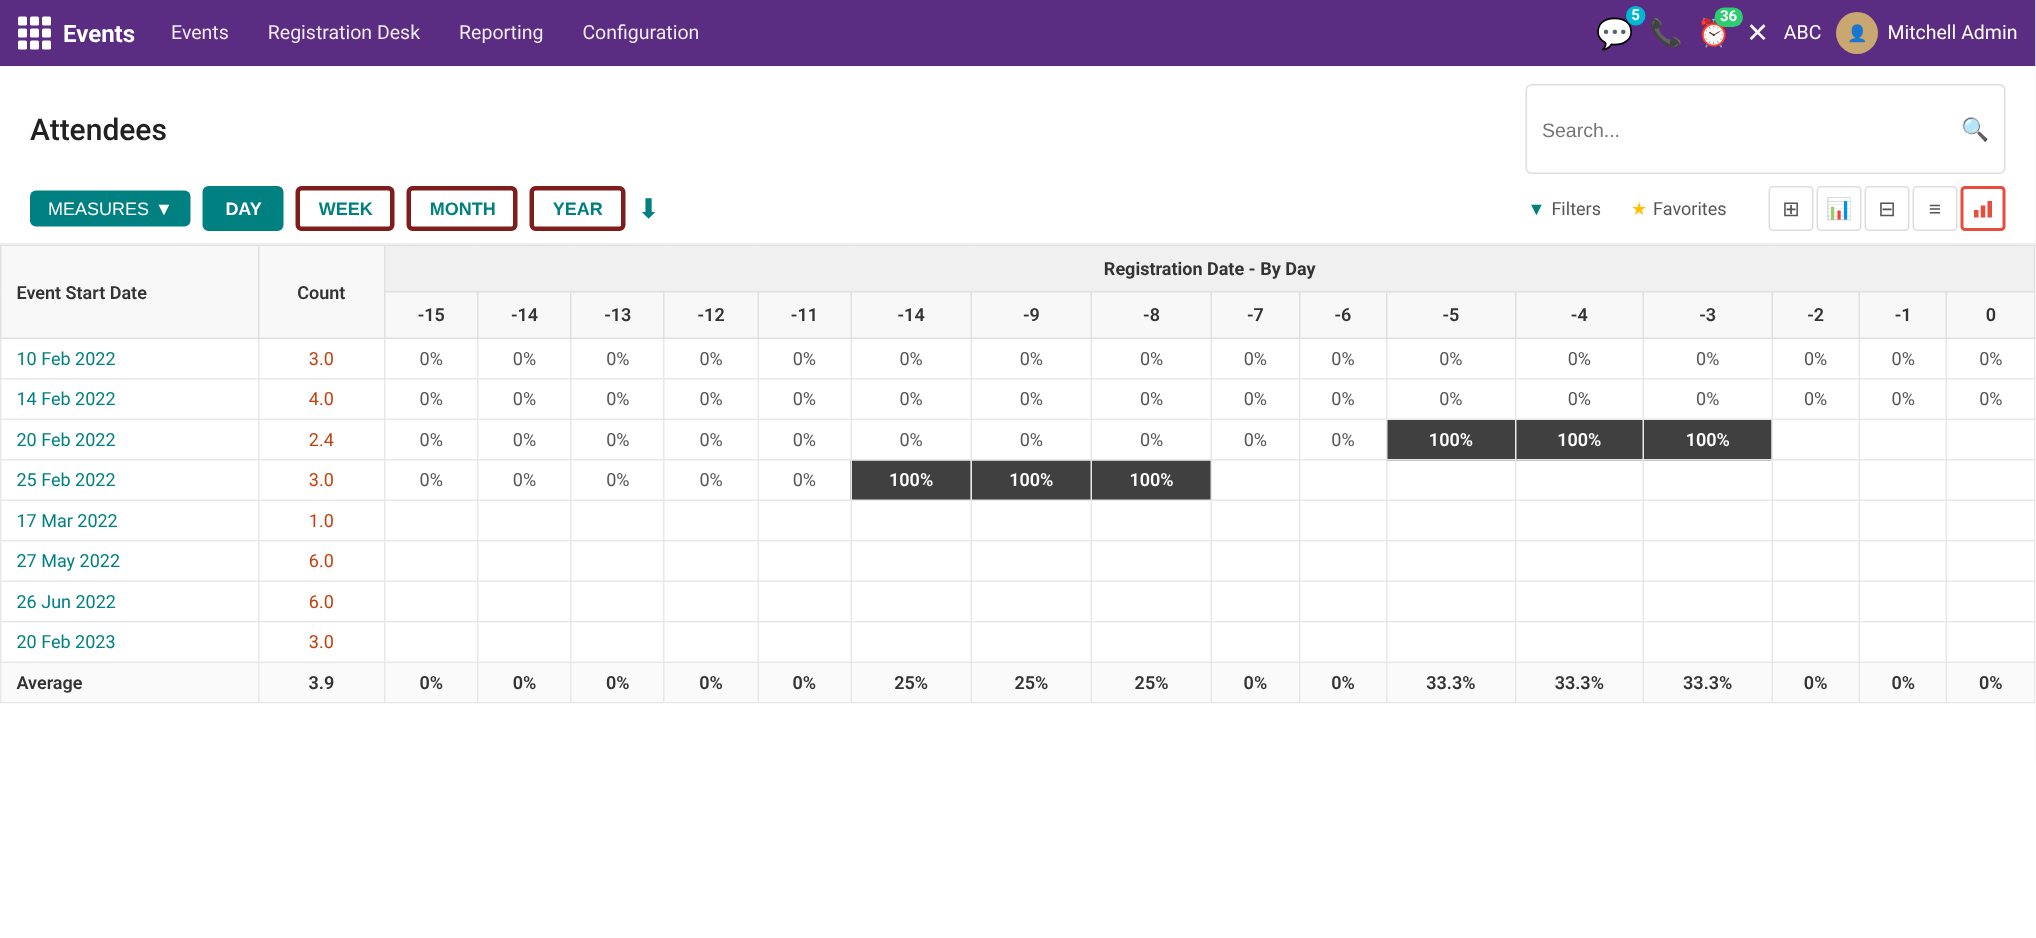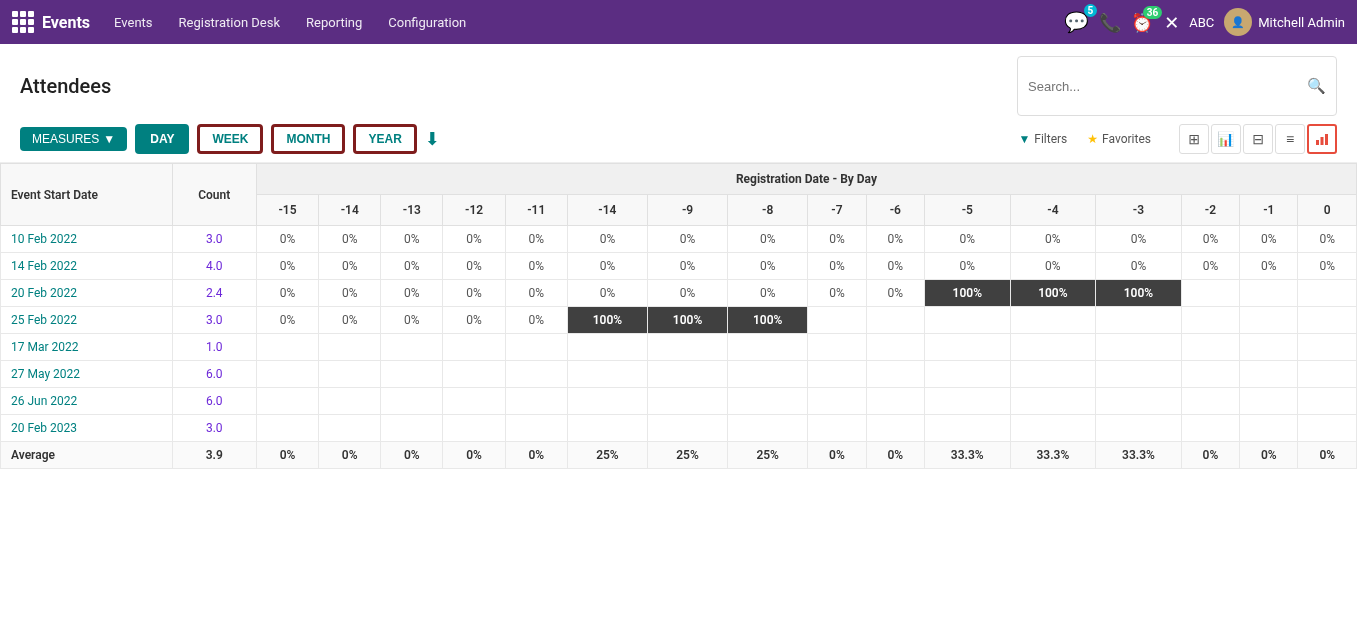--- a/index.html
+++ b/index.html
@@ -83,21 +83,21 @@
     th {
       padding: 8px 10px; text-align: center; font-weight: 600; color: #333;
       border: 1px solid #e0e0e0; white-space: nowrap;
     }
     th.left-align { text-align: left; }
     td {
       padding: 6px 10px; text-align: center; border: 1px solid #e8e8e8;
       color: #555; white-space: nowrap;
     }
     td.left-align { text-align: left; color: #008080; }
-    td.count-cell { color: #6d28d9; }
+    td.count-cell { color: #c2410c; }
     .highlight-cell {
       background: #404040; color: white; font-weight: 600;
     }
     tr.average-row { background: #fafafa; font-weight: 600; }
     tr.average-row td { color: #333; }
     .col-header-main { background: #f0f0f0; text-align: center; font-weight: 700; color: #333; }
   </style>
 </head>
 <body>
 

